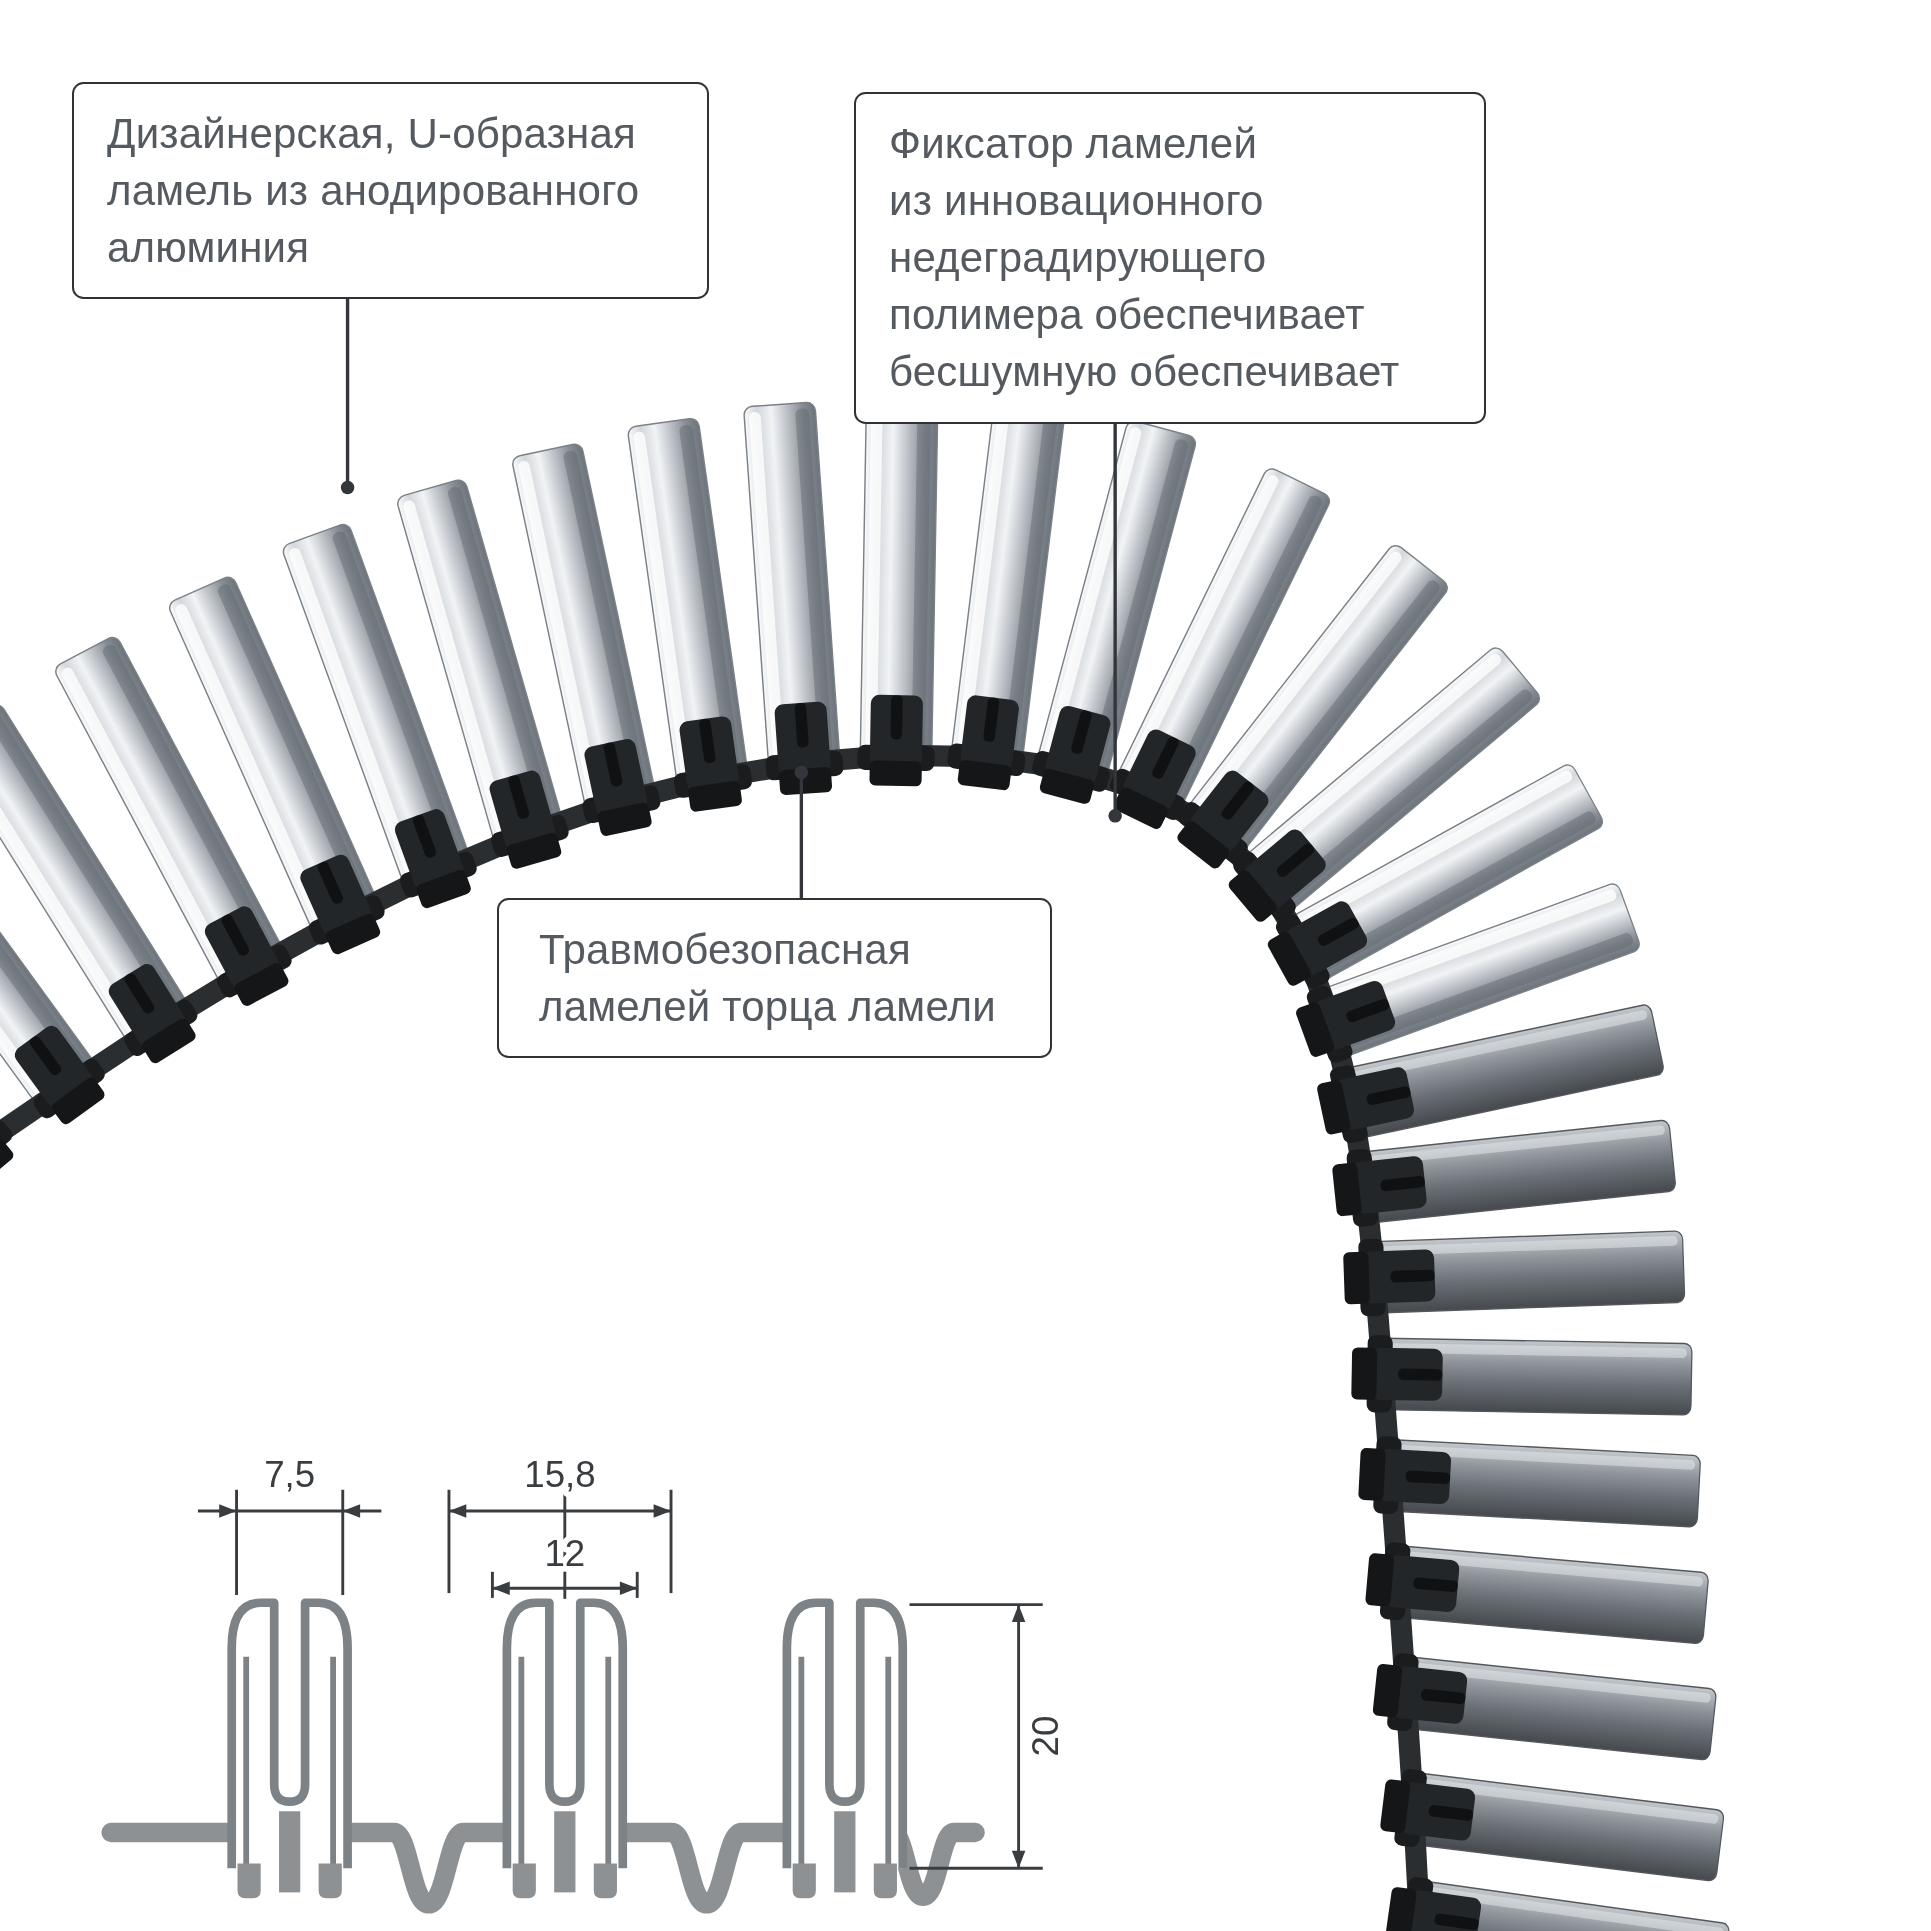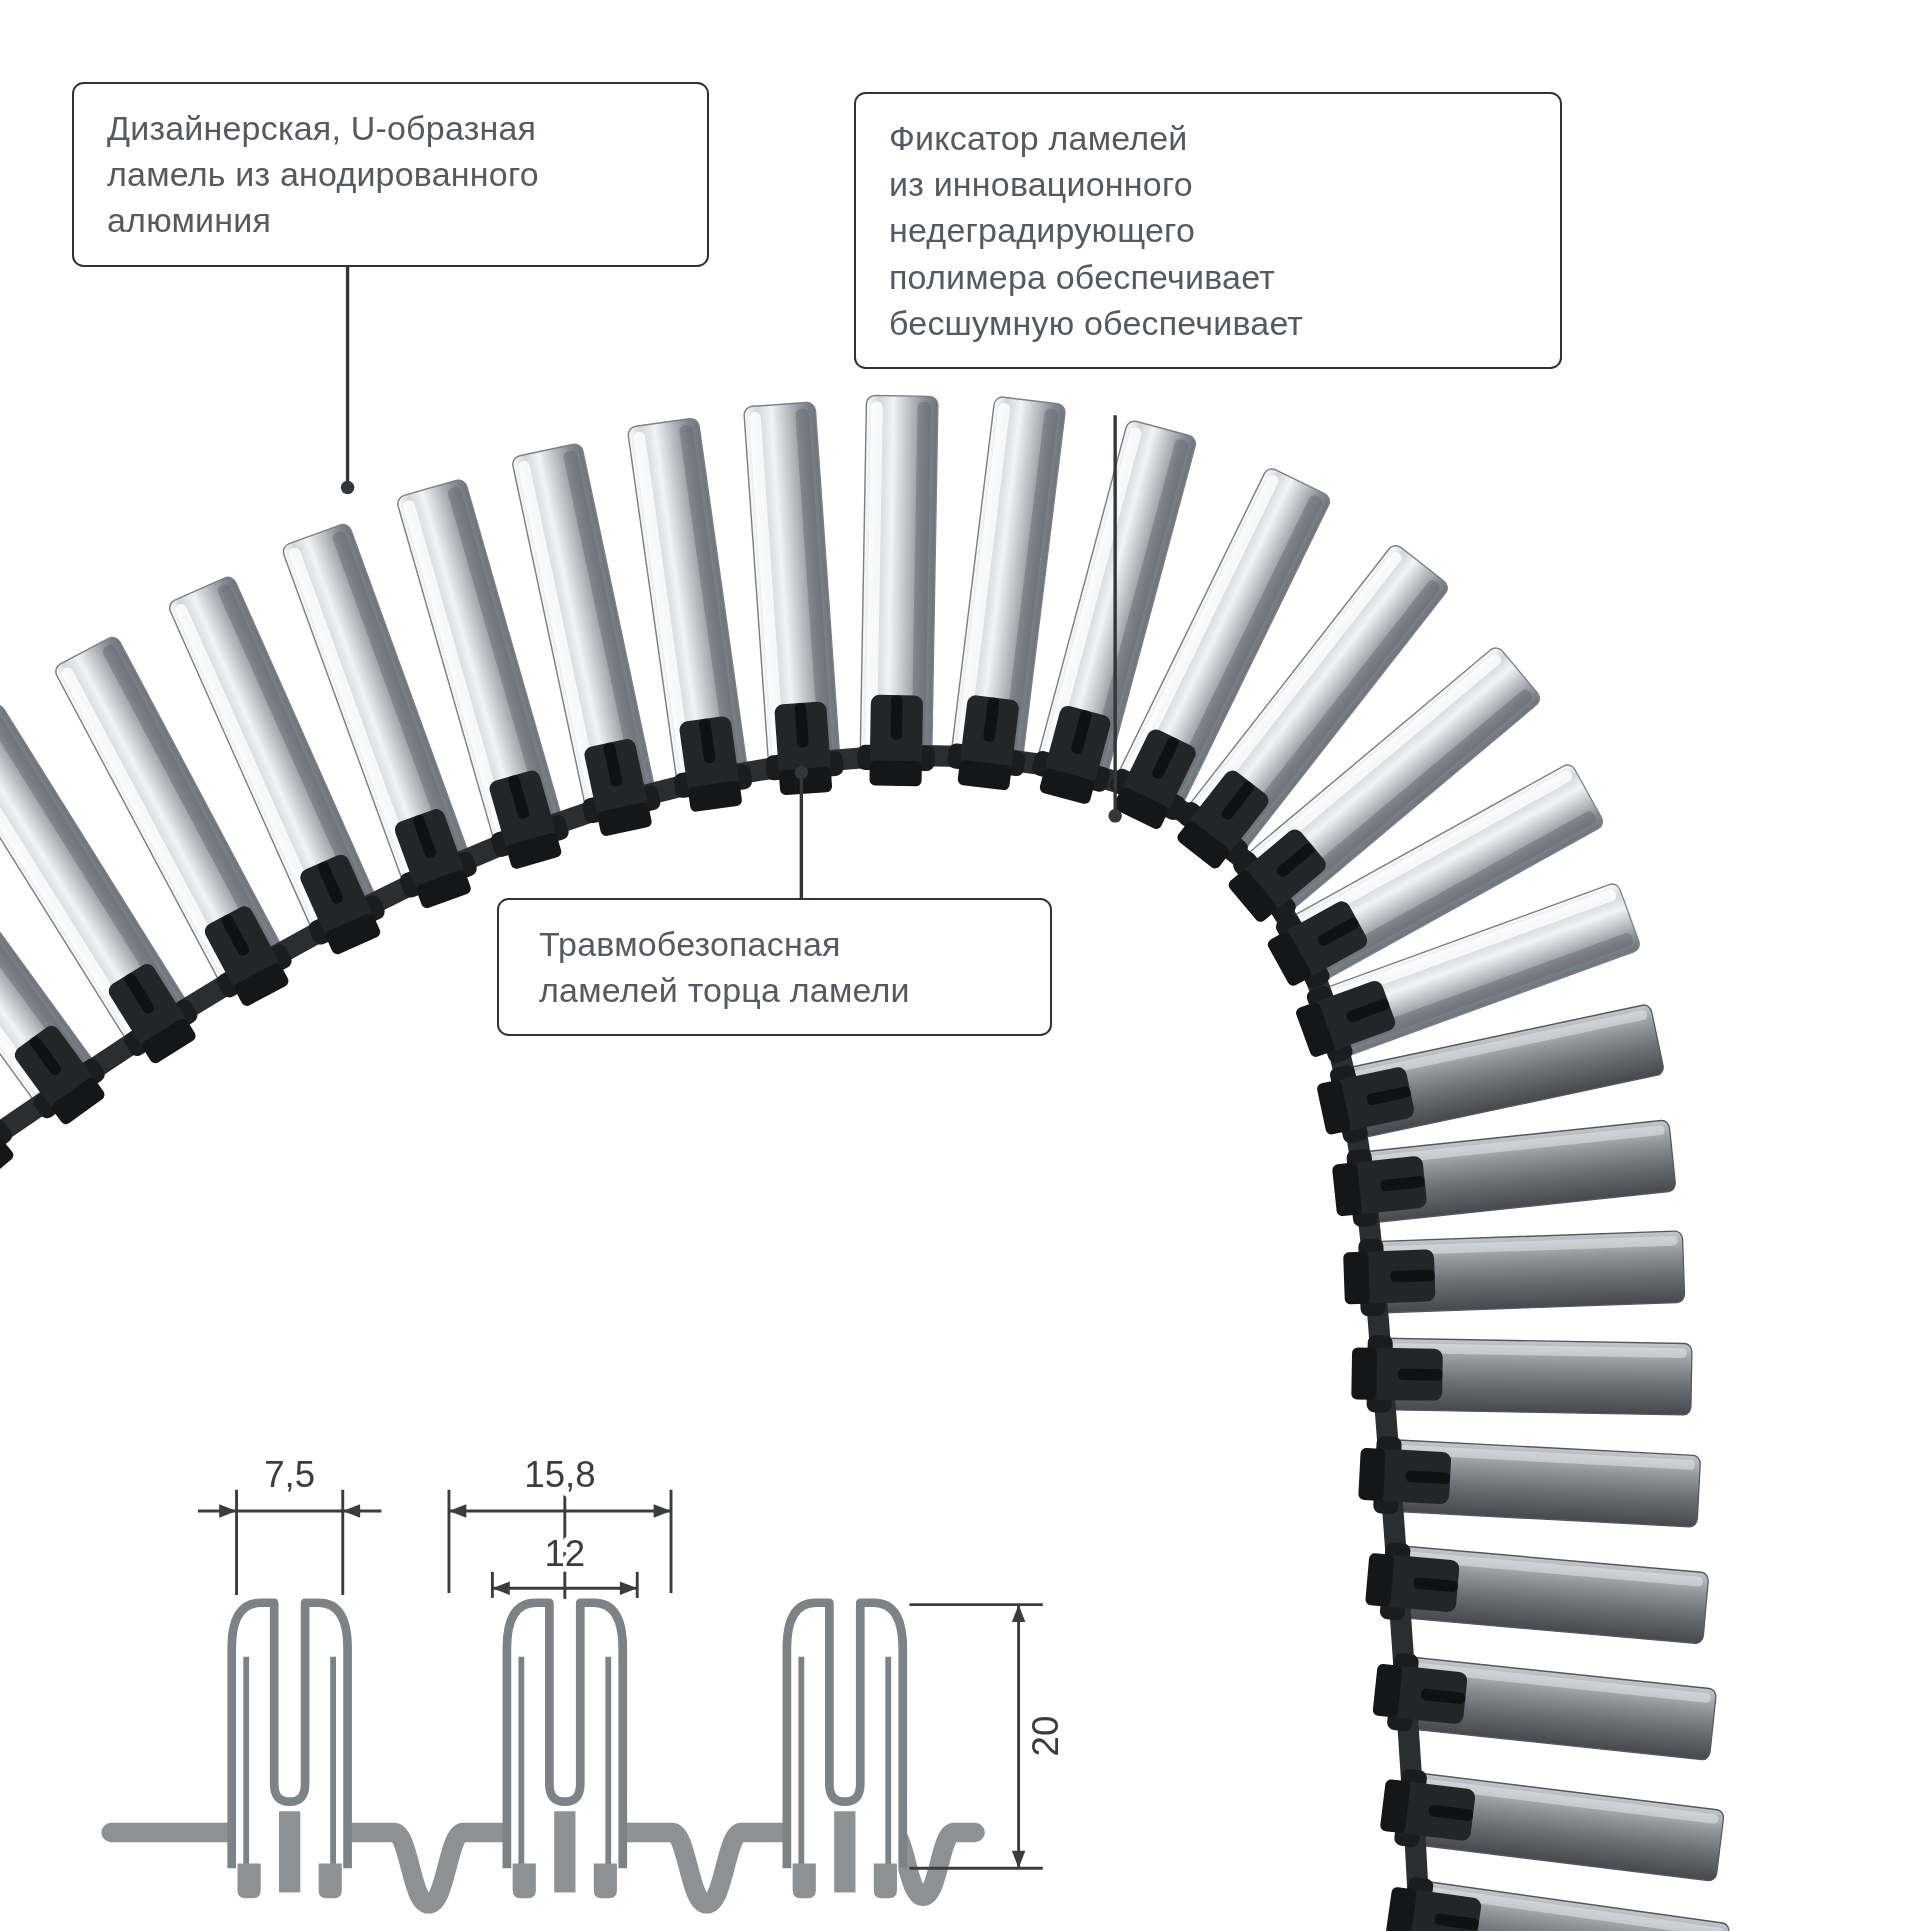--- a/index.html
+++ b/index.html
@@ -1,25 +1,25 @@
 <!DOCTYPE html>
 <html><head>
 <meta charset="utf-8">
 <style>
   html,body{margin:0;padding:0;background:#ffffff;font-family:"Liberation Sans",sans-serif;}
   .stage{position:relative;width:1931px;height:1931px;overflow:hidden;background:#fff;}
   svg.scene{position:absolute;left:0;top:0;width:1931px;height:1931px;}
   .callout{
     position:absolute;box-sizing:border-box;background:#ffffff;
     border:2.9px solid #2f3337;border-radius:11.6px;padding:21px 33px;
-    color:#555a60;font-size:34px;line-height:1.36;letter-spacing:0.2px;z-index:2;
+    color:#555a60;font-size:42px;line-height:1.36;letter-spacing:0.2px;z-index:2;
   }
   .callout .line{display:block;white-space:nowrap;}
   #callout-lamella{left:72px;top:82px;width:637px;}
-  #callout-fixator{left:854px;top:92px;width:708px;}
+  #callout-fixator{left:854px;top:92px;width:632px;}
   #callout-endcap{left:497px;top:898px;width:555px;padding-left:40px;}
   text{font-family:"Liberation Sans",sans-serif;fill:#3a3d40;font-size:38px;}
   .halo{paint-order:stroke;stroke:#ffffff;stroke-width:12px;stroke-linejoin:round;}
 </style>
 </head>
 <body>
 
 <div class="stage">
 
   <svg class="scene" viewBox="0 0 2000 2000">

